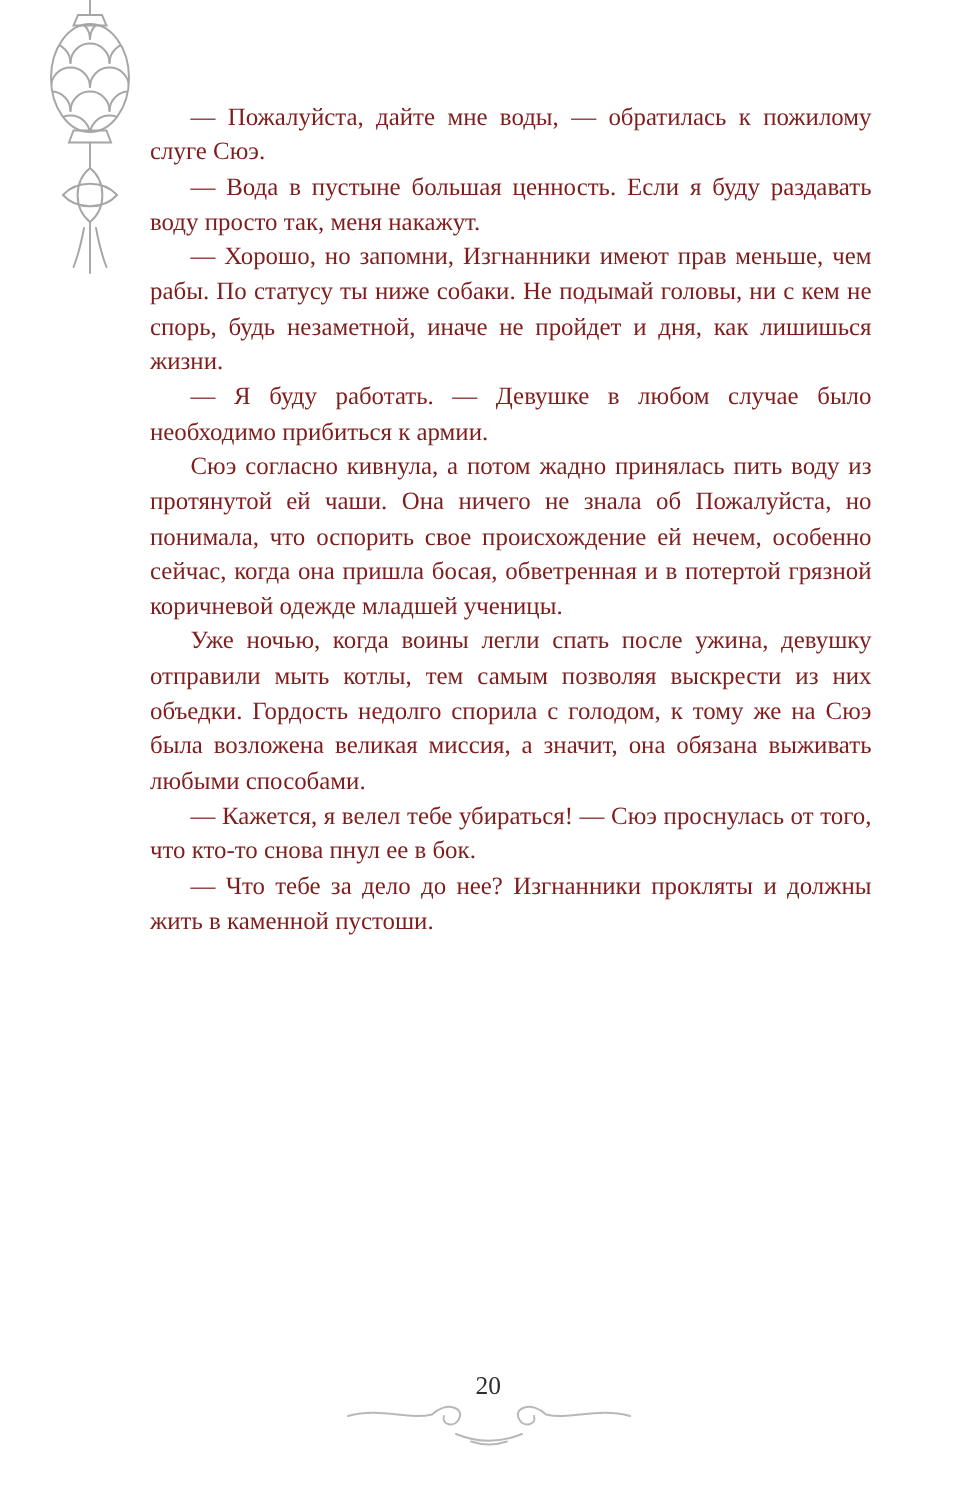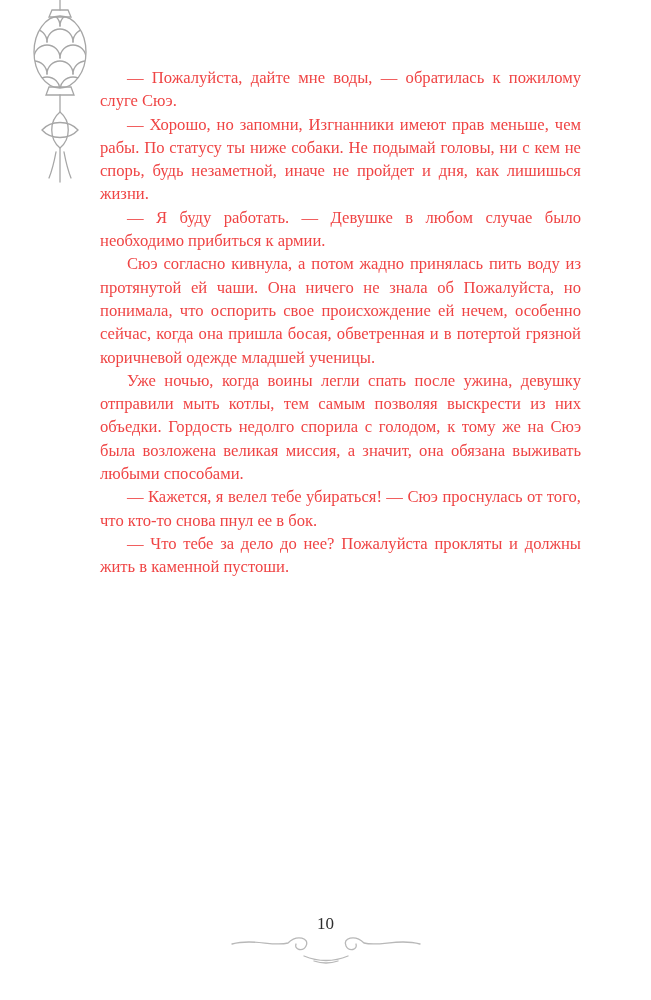--- a/index.html
+++ b/index.html
@@ -18,21 +18,21 @@
     position: absolute;
     left: 28px;
     top: 0;
   }
 
   .text-block {
     position: absolute;
     left: 100px;
     top: 66px;
     width: 481px;
-    color: #ef4444;
+    color: #7f1d1d;
     font-size: 16.6px;
     line-height: 23.3px;
     text-align: justify;
     hyphens: auto;
     -webkit-hyphens: auto;
   }
   .text-block p {
     margin: 0;
     text-indent: 27px;
   }
@@ -100,36 +100,37 @@
       <path d="M14 130 C 23 120, 41 120, 50 130 C 41 140, 23 140, 14 130 Z"></path>
 
       <line x1="32" y1="148" x2="32" y2="182"></line>
       <path d="M28 152 q -3 16 -7 26"></path>
       <path d="M36 152 q 3 16 7 26"></path>
     </svg>
   </div>
 
   <div class="text-block">
     <p>— Пожалуйста, дайте мне воды, — обратилась к пожилому слуге Сюэ.</p>
+    <p>— Вода в пустыне большая ценность. Если я буду раздавать воду просто так, меня накажут.</p>
     <p>— Хорошо, но запомни, Изгнанники имеют прав меньше, чем рабы. По статусу ты ниже собаки. Не подымай головы, ни с кем не спорь, будь незаметной, иначе не пройдет и дня, как лишишься жизни.</p>
     <p>— Я буду работать. — Девушке в любом случае было необходимо прибиться к армии.</p>
     <p>Сюэ согласно кивнула, а потом жадно принялась пить воду из протянутой ей чаши. Она ничего не знала об Пожалуйста, но понимала, что оспорить свое происхождение ей нечем, особенно сейчас, когда она пришла босая, обветренная и в потертой грязной коричневой одежде младшей ученицы.</p>
     <p>Уже ночью, когда воины легли спать после ужина, девушку отправили мыть котлы, тем самым позволяя выскрести из них объедки. Гордость недолго спорила с голодом, к тому же на Сюэ была возложена великая миссия, а значит, она обязана выживать любыми способами.</p>
     <p>— Кажется, я велел тебе убираться! — Сюэ проснулась от того, что кто-то снова пнул ее в бок.</p>
-    <p>— Что тебе за дело до нее? Пожалуйста прокляты и должны жить в каменной пустоши.</p>
+    <p>— Что тебе за дело до нее? Изгнанники прокляты и должны жить в каменной пустоши.</p>
   </div>
 
   <div class="page-footer">
     <div class="cloud-flourish">
       <svg width="200" height="50" viewBox="0 0 200 50" fill="none" stroke="#b8b8b8" stroke-width="1.3" stroke-linecap="round">
 
         <path d="M6 28 C 28 22, 46 31, 62 27 c 9 -9, 22 -5, 18 3 c -3 6, -12 4, -10 -2"></path>
 
         <path d="M194 28 C 172 22, 154 31, 138 27 c -9 -9, -22 -5, -18 3 c 3 6, 12 4, 10 -2"></path>
 
         <path d="M78 40 q 22 9 44 0"></path>
         <path d="M88 45 q 12 4 24 0"></path>
       </svg>
     </div>
-    <span class="page-number">10</span>
+    <span class="page-number">20</span>
   </div>
 
 </div>
 
 </body></html>

